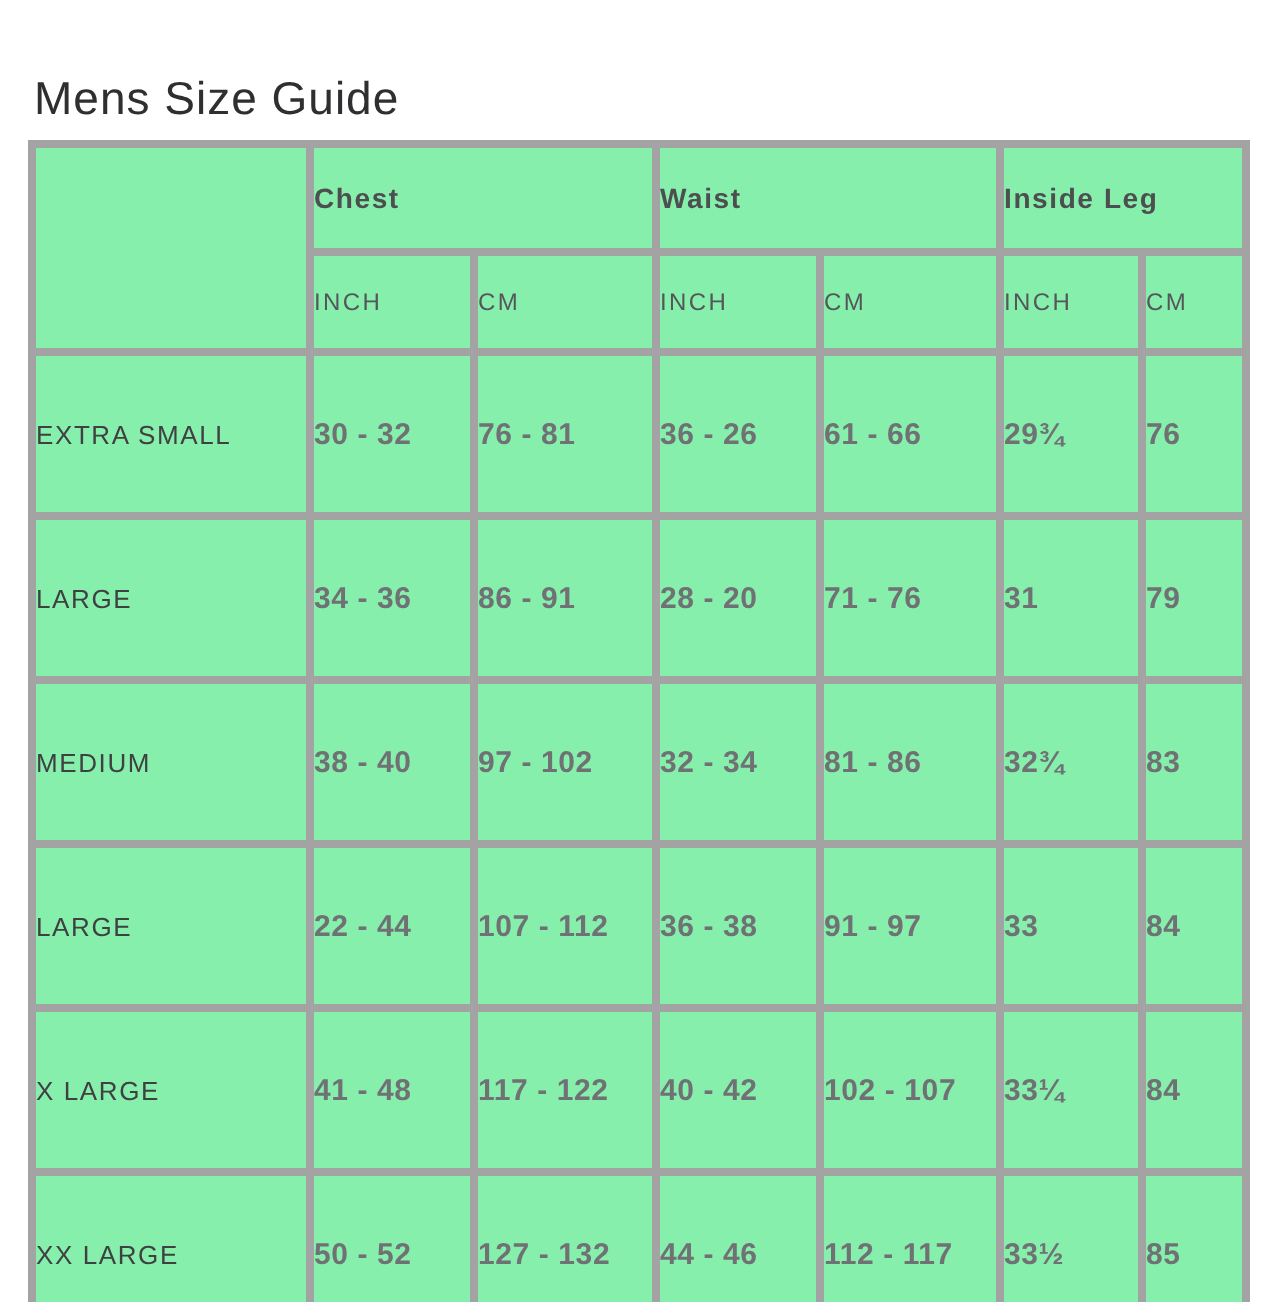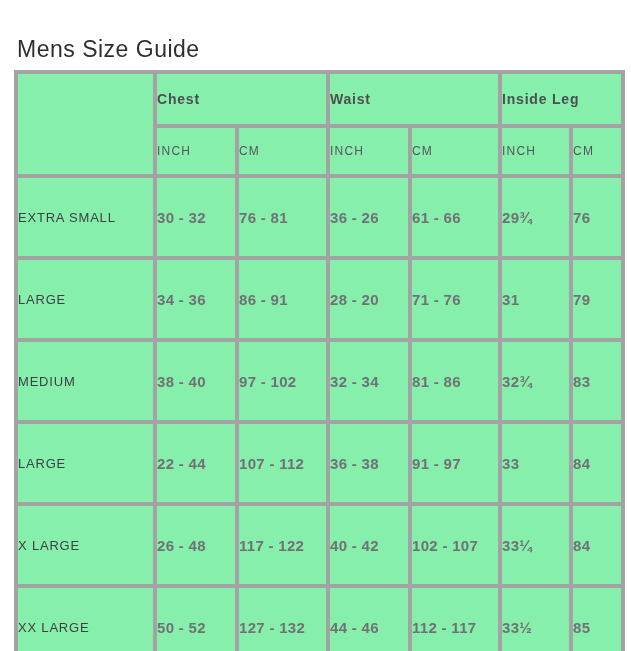--- a/index.html
+++ b/index.html
@@ -142,21 +142,21 @@
         <td class="size-value">22 - 44</td>
         <td class="size-value">107 - 112</td>
         <td class="size-value">36 - 38</td>
         <td class="size-value">91 - 97</td>
         <td class="size-value">33</td>
         <td class="size-value">84</td>
       </tr>
 
       <tr>
         <td class="size-label">X LARGE</td>
-        <td class="size-value">26 - 48</td>
+        <td class="size-value">41 - 48</td>
         <td class="size-value">117 - 122</td>
         <td class="size-value">40 - 42</td>
         <td class="size-value">102 - 107</td>
         <td class="size-value">33¼</td>
         <td class="size-value">84</td>
       </tr>
 
       <tr>
         <td class="size-label">XX LARGE</td>
         <td class="size-value">50 - 52</td>

